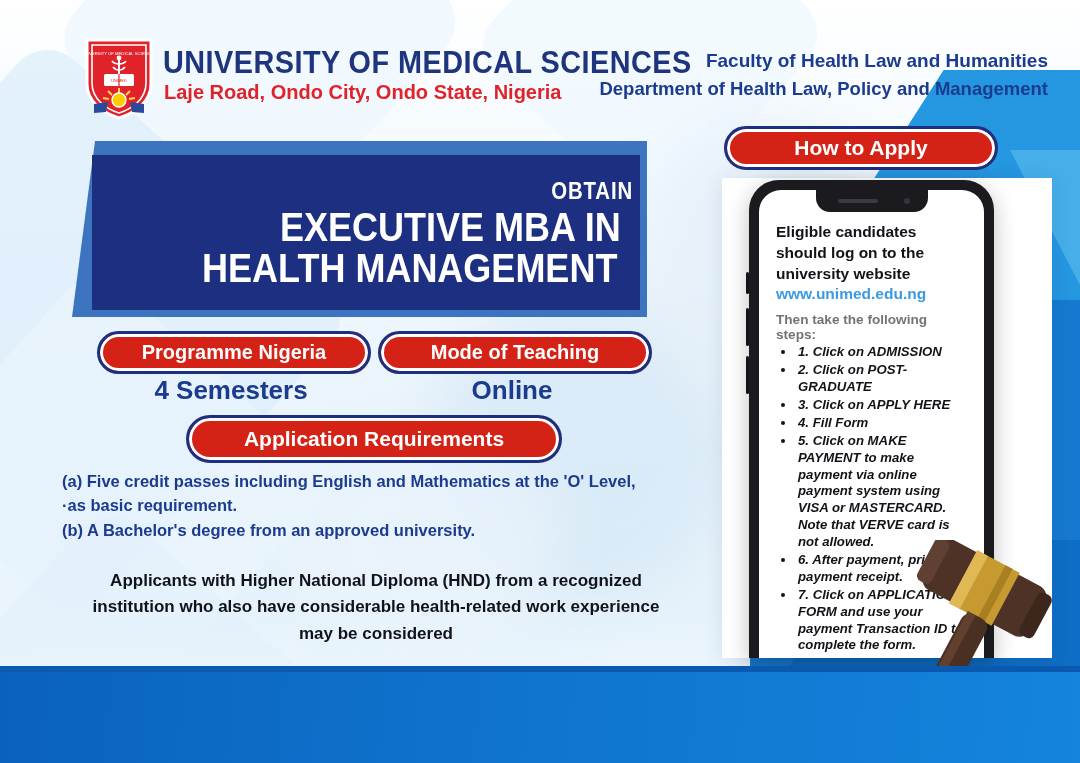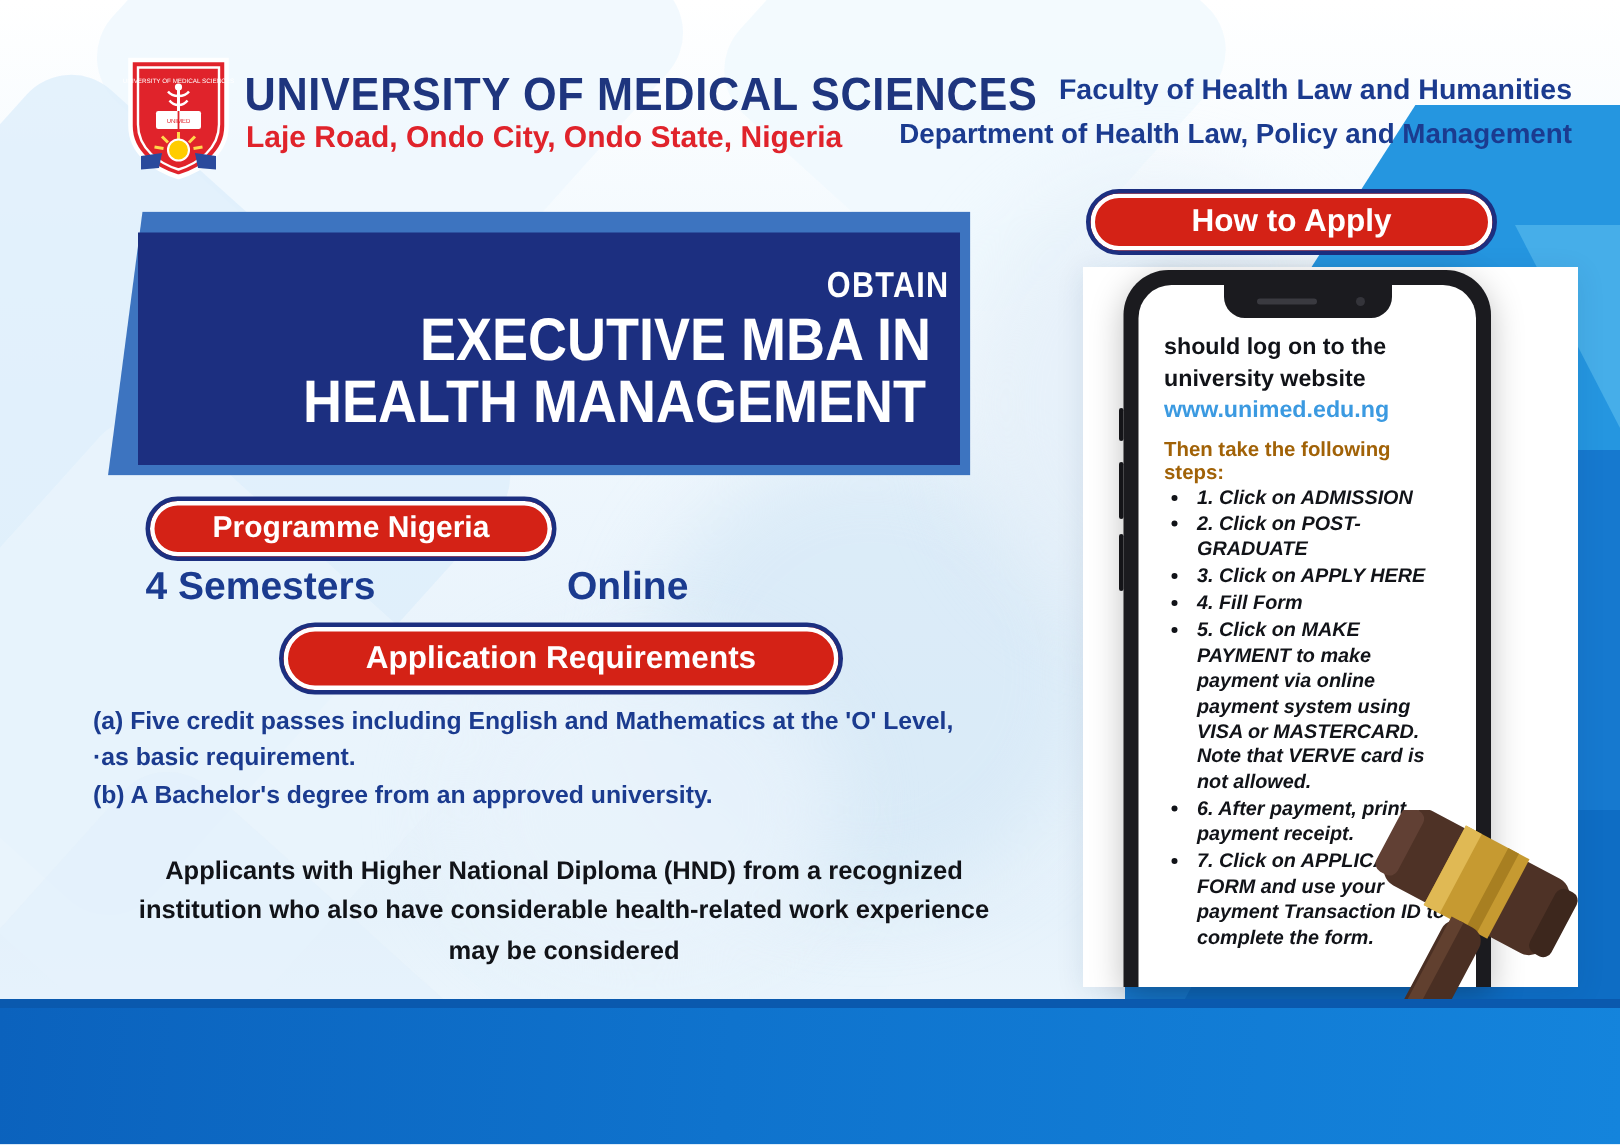--- a/index.html
+++ b/index.html
@@ -98,21 +98,21 @@
     color:#ffffff;font-weight:800;
     box-shadow:0 0 0 3px #ffffff inset;
     outline:none;
   }
   .pill span{color:#ffffff;}
   .pill-dur{left:97px;top:331px;width:268px;height:37px;font-size:20px;}
   .pill-mode{left:378px;top:331px;width:268px;height:37px;font-size:20px;}
   .pill-req{left:186px;top:415px;width:370px;height:42px;font-size:21px;}
 
   .val{
-    position:absolute;color:#1b3b8f;font-weight:800;font-size:26px;
+    position:absolute;color:#1b3b8f;font-weight:800;font-size:26px;text-align:center;
   }
   .val-dur{left:97px;top:375px;width:268px;}
   .val-mode{left:378px;top:375px;width:268px;}
 
   
   .req-list{
     position:absolute;left:62px;top:470px;width:620px;
     color:#1b3b8f;font-weight:700;font-size:16.5px;line-height:1.42;
   }
   .req-list div{margin-bottom:1px;}
@@ -149,21 +149,21 @@
   .side-btn{position:absolute;left:-3px;width:3px;background:#141418;border-radius:2px;}
   .sb1{top:92px;height:22px;}
   .sb2{top:128px;height:38px;}
   .sb3{top:176px;height:38px;}
 
   .screen-pad{padding:32px 14px 0 17px;}
   .lead{
     font-size:15.5px;font-weight:800;color:#111318;line-height:1.34;
   }
   .url{font-size:15.5px;font-weight:800;color:#3b9ae1;margin-top:1px;}
-  .then{font-size:13.6px;font-weight:800;color:#a16207;margin-top:9px;}
+  .then{font-size:13.6px;font-weight:800;color:#737373;margin-top:9px;}
   ul.steps{margin:2px 0 0 0;padding-left:20px;list-style:disc;font-style:italic;}
   ul.steps li{
     font-size:13.2px;font-weight:700;color:#111318;line-height:1.28;margin-bottom:1px;
     padding-left:2px;
   }
 
   
   .gavel{position:absolute;left:862px;top:540px;width:210px;height:200px;}
   .steth{position:absolute;left:840px;top:636px;width:230px;height:120px;}
 
@@ -234,20 +234,23 @@
   <div class="title-back"></div>
   <div class="title-box">
     <div class="t-obtain">OBTAIN</div>
     <div class="t-main">EXECUTIVE MBA IN</div>
     <div class="t-main">HEALTH MANAGEMENT</div>
   </div>
 
   <div class="pill pill-dur">
     <span>Programme Nigeria</span>
   </div>
+  <div class="pill pill-mode">
+    <span>Mode of Teaching</span>
+  </div>
   <div class="val val-dur">4 Semesters</div>
   <div class="val val-mode">Online</div>
 
   <div class="pill pill-req">
     <span>Application Requirements</span>
   </div>
 
   <div class="req-list">
     <div>(a) Five credit passes including English and Mathematics at the 'O' Level,</div>
     <div>·as basic requirement.</div>
@@ -263,20 +266,21 @@
   <div class="phone">
     <div class="side-btn sb1"></div>
     <div class="side-btn sb2"></div>
     <div class="side-btn sb3"></div>
     <div class="phone-screen">
       <div class="notch">
           <i></i>
           <b></b>
         </div>
       <div class="screen-pad">
+        <div class="lead">Eligible candidates</div>
         <div class="lead">should log on to the</div>
         <div class="lead">university website</div>
         <div class="url">www.unimed.edu.ng</div>
         <div class="then">Then take the following steps:</div>
         <ul class="steps">
           <li>1. Click on ADMISSION</li>
           <li>2. Click on POST-GRADUATE</li>
           <li>3. Click on APPLY HERE</li>
           <li>4. Fill Form</li>
           <li>5. Click on MAKE PAYMENT to make payment via online payment system using VISA or MASTERCARD. Note that VERVE card is not allowed.</li>

